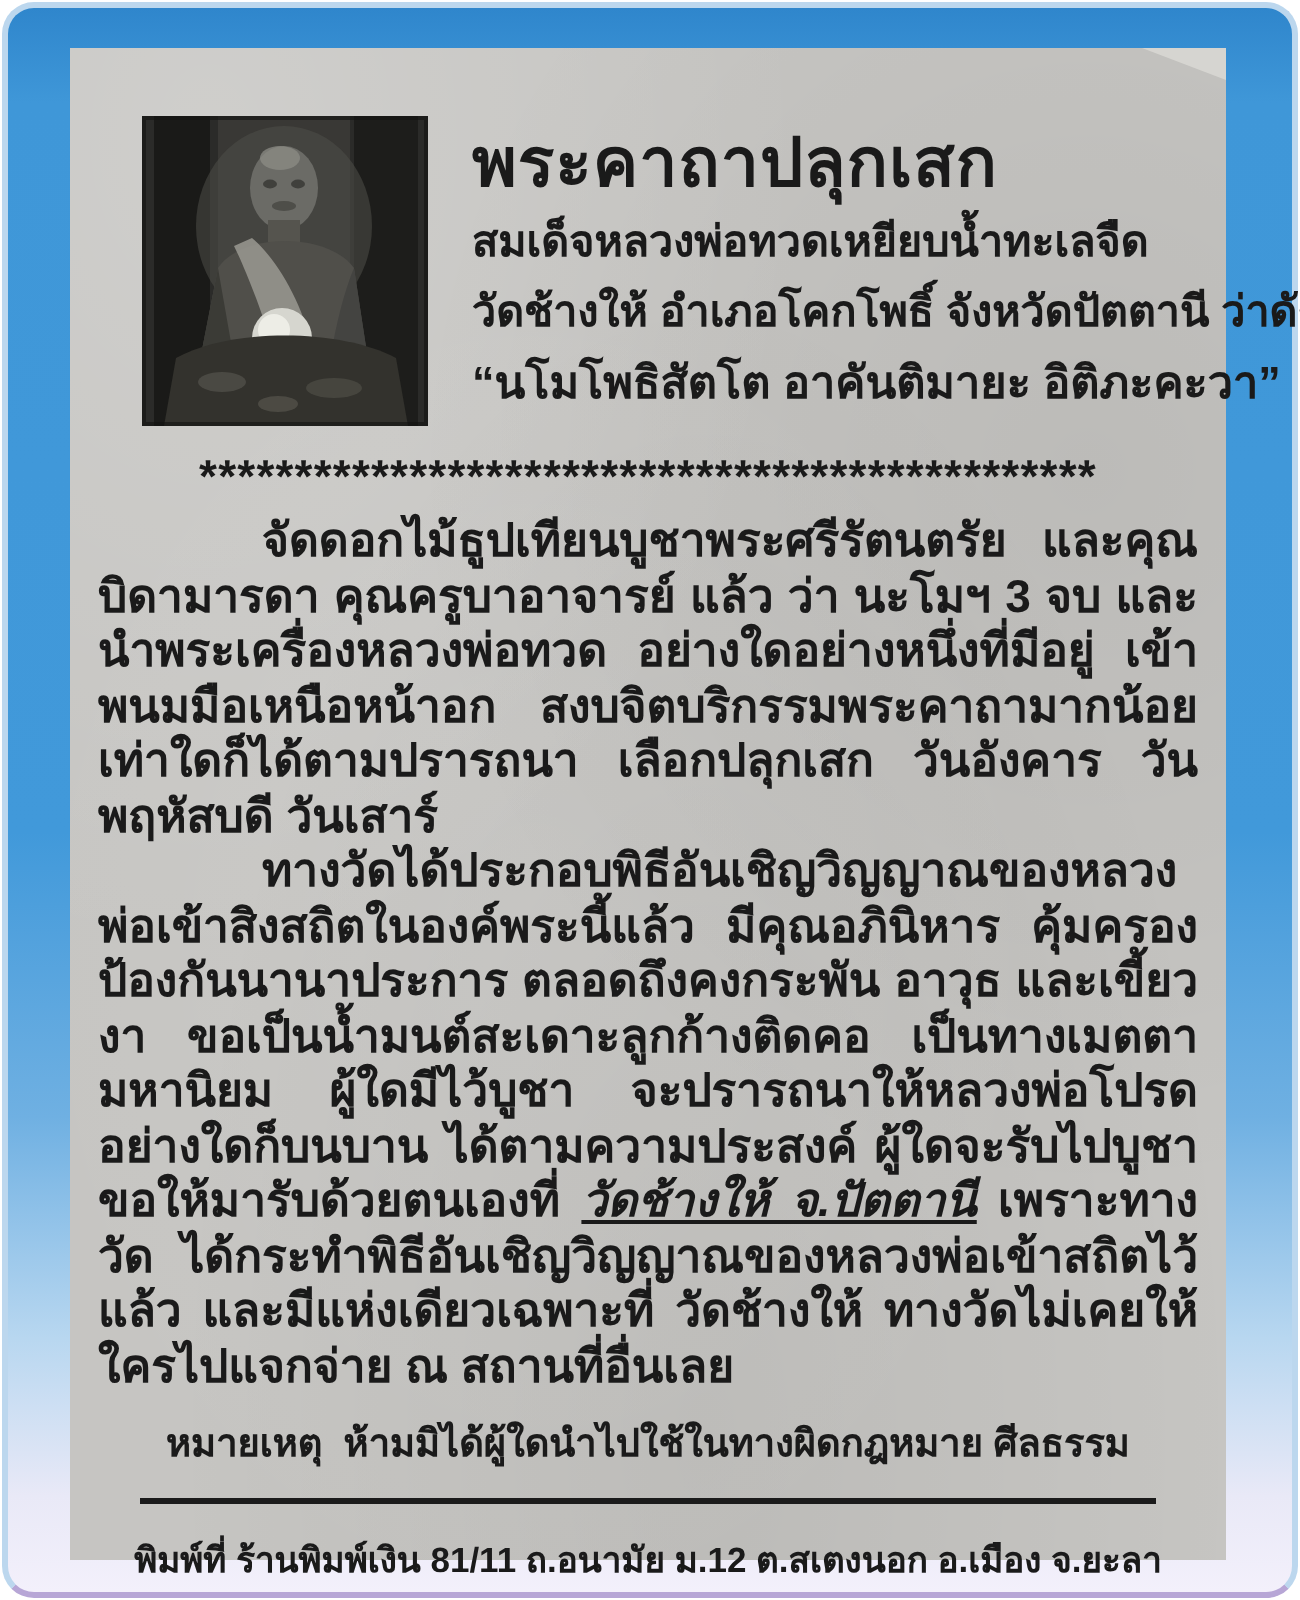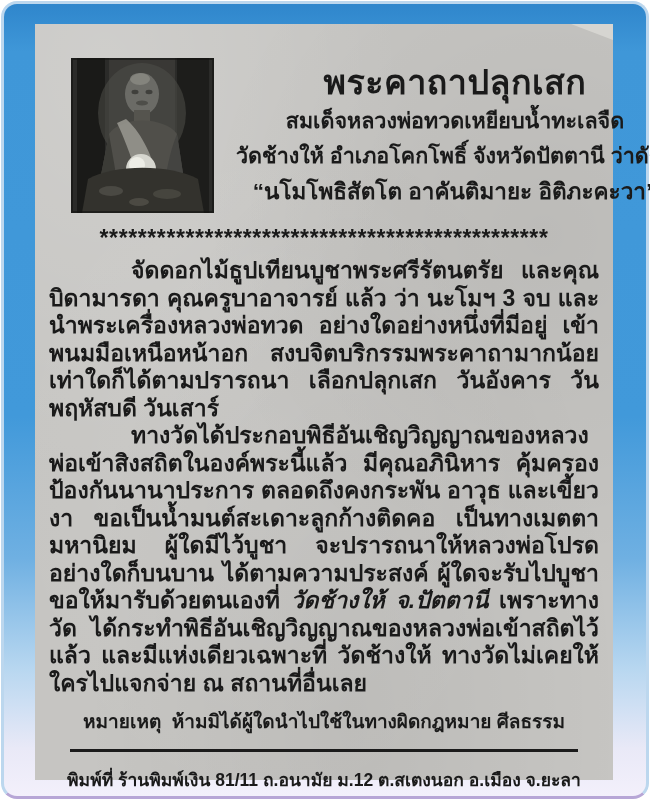--- a/index.html
+++ b/index.html
@@ -45,21 +45,21 @@
     padding: 0 12px;
     color: #1a1a1a;
   }
   .fold {
     position: absolute; top: 0; right: 0;
     width: 0; height: 0;
     border-top: 16px solid #d8d7d3;
     border-left: 42px solid transparent;
     opacity: .9;
   }
-  .header { display: flex; margin: 34px 0 0 24px; gap: 22px; text-align: center; }
+  .header { display: flex; margin: 34px 0 0 24px; gap: 22px; }
   .photo {
     width: 143px; height: 155px; flex: none;
     background: #262624; overflow: hidden;
   }
   .photo svg { display: block; }
   .header-text { padding-top: 2px; }
   .title {
     font-size: 34px; font-weight: 800;
     line-height: 44px; letter-spacing: 0.5px;
   }
@@ -80,21 +80,21 @@
   }
   p.body {
     margin: 8px 2px 0 2px;
     font-size: 23px;
     font-weight: 600;
     line-height: 27.5px;
     text-align: justify;
     text-indent: 82px;
   }
   p.body.p2 { margin-top: 0; }
-  .em { font-weight: 800; font-style: italic; }
+  .em { font-weight: 800; font-style: italic; text-decoration: underline; }
   .keep { white-space: pre-wrap; }
   .contact {
     margin-top: 13px;
     text-align: center;
     font-size: 31px;
     font-weight: 800;
     letter-spacing: 1px;
   }
   .note {
     margin-top: 9px;

